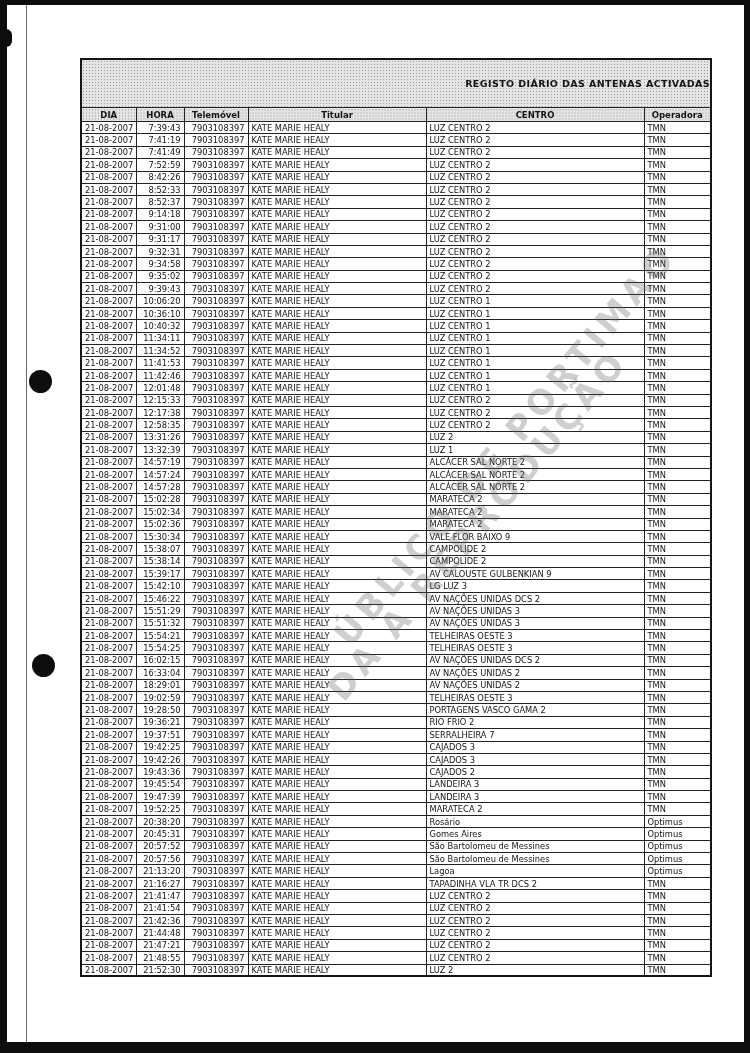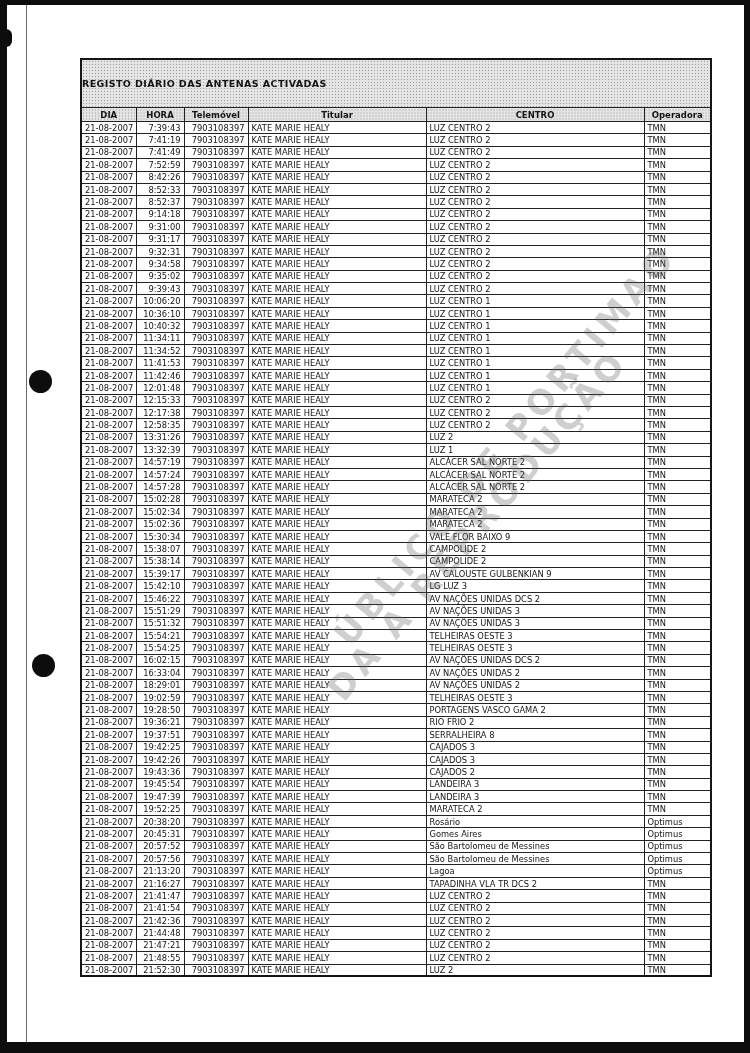--- a/index.html
+++ b/index.html
@@ -36,21 +36,21 @@
     position:absolute; left:80px; top:58px; width:630px;
     border-collapse:collapse; table-layout:fixed;
     border:2px solid #151515; z-index:2;
     background:#fff;
   }
   table.log td, table.log th {
     border:1px solid #222; overflow:hidden; white-space:nowrap;
     color:#141414;
   }
   .title-row td {
-    height:30px; text-align:left; font-weight:bold; font-size:9.5px;
+    height:30px; text-align:right; font-weight:bold; font-size:9.5px;
     letter-spacing:0.4px; padding:18px 0;
     background-color:#e4e4e4;
     background-image:radial-gradient(circle, #9a9a9a 0.6px, rgba(0,0,0,0) 0.7px);
     background-size:3px 3px;
   }
   .head-row th {
     height:14px; text-align:center; font-weight:bold; font-size:8.5px; padding:1px 0;
     background-color:#e4e4e4;
     background-image:radial-gradient(circle, #9a9a9a 0.6px, rgba(0,0,0,0) 0.7px);
     background-size:3px 3px;
@@ -485,21 +485,21 @@
           <td class="c2">7903108397</td>
           <td class="c3">KATE MARIE HEALY</td>
           <td class="c4">RIO FRIO 2</td>
           <td class="c5">TMN</td>
         </tr>
         <tr>
           <td class="c0">21-08-2007</td>
           <td class="c1">19:37:51</td>
           <td class="c2">7903108397</td>
           <td class="c3">KATE MARIE HEALY</td>
-          <td class="c4">SERRALHEIRA 8</td>
+          <td class="c4">SERRALHEIRA 7</td>
           <td class="c5">TMN</td>
         </tr>
         <tr>
           <td class="c0">21-08-2007</td>
           <td class="c1">19:42:25</td>
           <td class="c2">7903108397</td>
           <td class="c3">KATE MARIE HEALY</td>
           <td class="c4">CAJADOS 3</td>
           <td class="c5">TMN</td>
         </tr>

